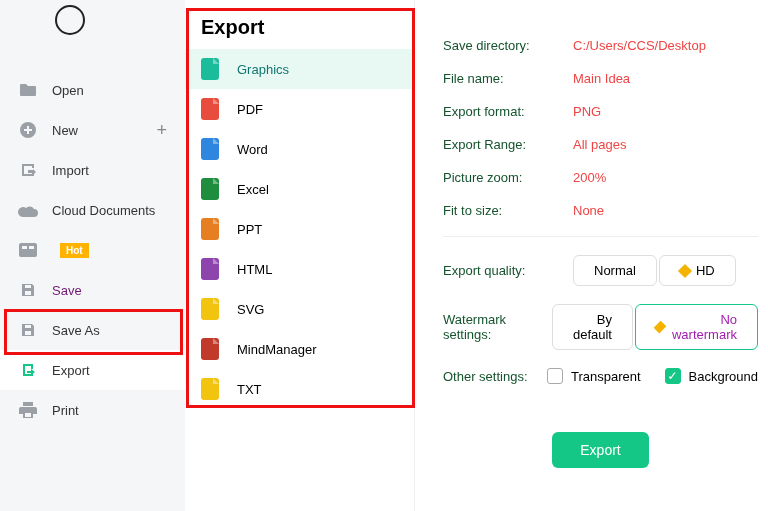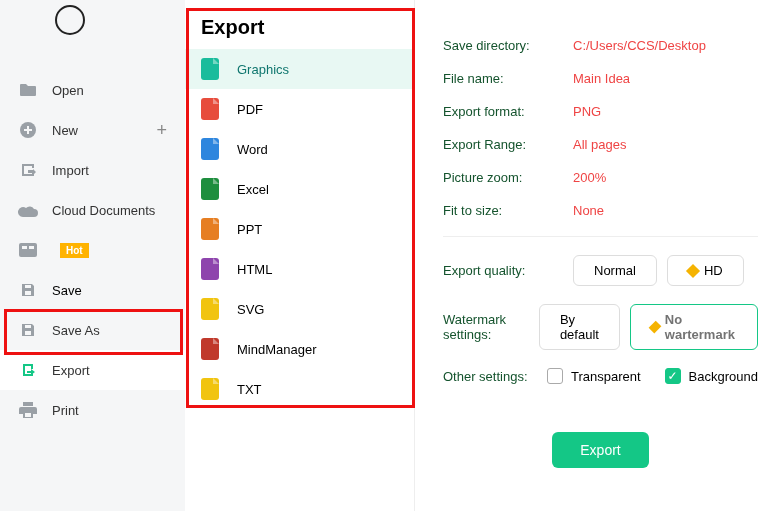--- a/index.html
+++ b/index.html
@@ -1,21 +1,21 @@
 <!DOCTYPE html>
 <html><head>
 <meta charset="utf-8">
 <style>
 * { margin: 0; padding: 0; box-sizing: border-box; font-family: -apple-system, BlinkMacSystemFont, "Segoe UI", Arial, sans-serif; }
 body { background: #f5f6f7; width: 768px; height: 511px; overflow: hidden; position: relative; }
 .layout { display: flex; height: 100%; }
 .sidebar { width: 185px; background: #f5f6f7; padding-top: 30px; }
 .circle-outline { width: 30px; height: 30px; border: 2px solid #222; border-radius: 50%; margin: 0 0 10px 55px; position: relative; top:-25px;}
 .menu-item { display:flex; align-items:center; height:40px; padding-left:18px; font-size:13px; color:#333; cursor:pointer; position:relative;}
-.menu-item.disabled { color:#000000; }
+.menu-item.disabled { color:#701a75; }
 .menu-item .ic { width:20px; height:20px; display:inline-flex; align-items:center; justify-content:center; margin-right:14px; color:#9aa0a6; }
 .menu-item.selected { background:#fff; }
 .plus { position:absolute; right:18px; font-size:18px; color:#888; }
 .badge { background:#ffb300; color:#fff; font-size:10px; padding:2px 6px; border-radius:0; margin-left:8px; font-weight:600;}
 .red-box-left { position:absolute; border:3px solid #e11; left:4px; top:309px; width:179px; height:46px; pointer-events:none;}
 .red-box-mid { position:absolute; border:3px solid #e11; left:186px; top:8px; width:229px; height:400px; pointer-events:none;}
 
 .middle { width:230px; background:#fff; padding-top:12px; border-right:1px solid #eee;}
 .middle h2 { font-size:20px; font-weight:700; padding:4px 16px 10px; }
 .fmt { display:flex; align-items:center; height:40px; padding-left:16px; font-size:13px; cursor:pointer;}
@@ -24,23 +24,23 @@
 .fi::after{content:""; position:absolute; top:0; right:0; width:6px;height:6px; background:#fff; clip-path:polygon(0 0,100% 100%,0 100%); opacity:.4;}
 .fi.c-teal{background:#1abc9c;} .fi.c-red{background:#e74c3c;} .fi.c-blue{background:#2e86de;}
 .fi.c-green{background:#1e8e3e;} .fi.c-orange{background:#e67e22;} .fi.c-purple{background:#8e44ad;}
 .fi.c-amber{background:#f1c40f;} .fi.c-dred{background:#c0392b;}
 
 .settings { flex:1; background:#fff; padding:38px 10px 20px 28px; font-size:13px; overflow:hidden;}
 .row { display:flex; align-items:center; margin-bottom:18px; }
 .row .lbl { width:130px; color:#14532d; font-size:13px;}
 .row .val { color:#ef4444;}
 .divider { height:1px; background:#eee; margin:8px 0 18px; }
-.btn-group { display:flex; gap:10px;}
+.btn-group { display:flex; gap:2px;text-align:right;}
 .pill { border:1px solid #ddd; background:#fff; padding:7px 20px; border-radius:6px; font-size:13px; cursor:pointer; display:inline-flex; align-items:center; gap:6px;}
-.pill.on { border-color:#14c786; color:#737373;font-weight:bold; }
+.pill.on { border-color:#14c786; color:#a21caf; }
 .diamond{ width:10px; height:10px; transform:rotate(45deg); background:#f5b301;}
 .chk { width:16px; height:16px; border:1.5px solid #aaa; border-radius:3px; display:inline-flex; align-items:center; justify-content:center; margin-right:8px; background:#fff;}
 .chk.checked{ background:#14c786; border-color:#14c786; color:#fff; font-size:12px;}
 .export-btn { background:#14c786; color:#fff; border:none; padding:10px 28px; border-radius:6px; font-size:14px; cursor:pointer; margin-top:30px;}
 .export-wrap{text-align:center;}
 
 svg{display:block;}
 </style>
 </head>
 <body>

